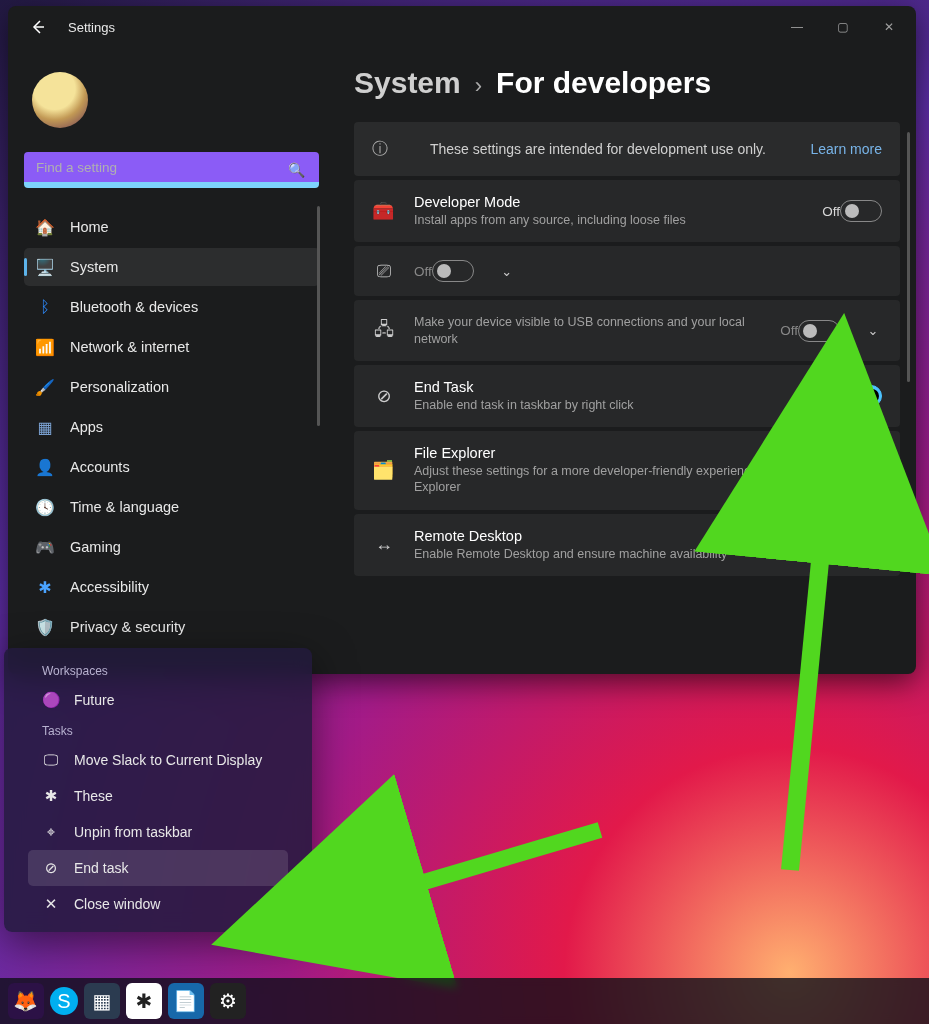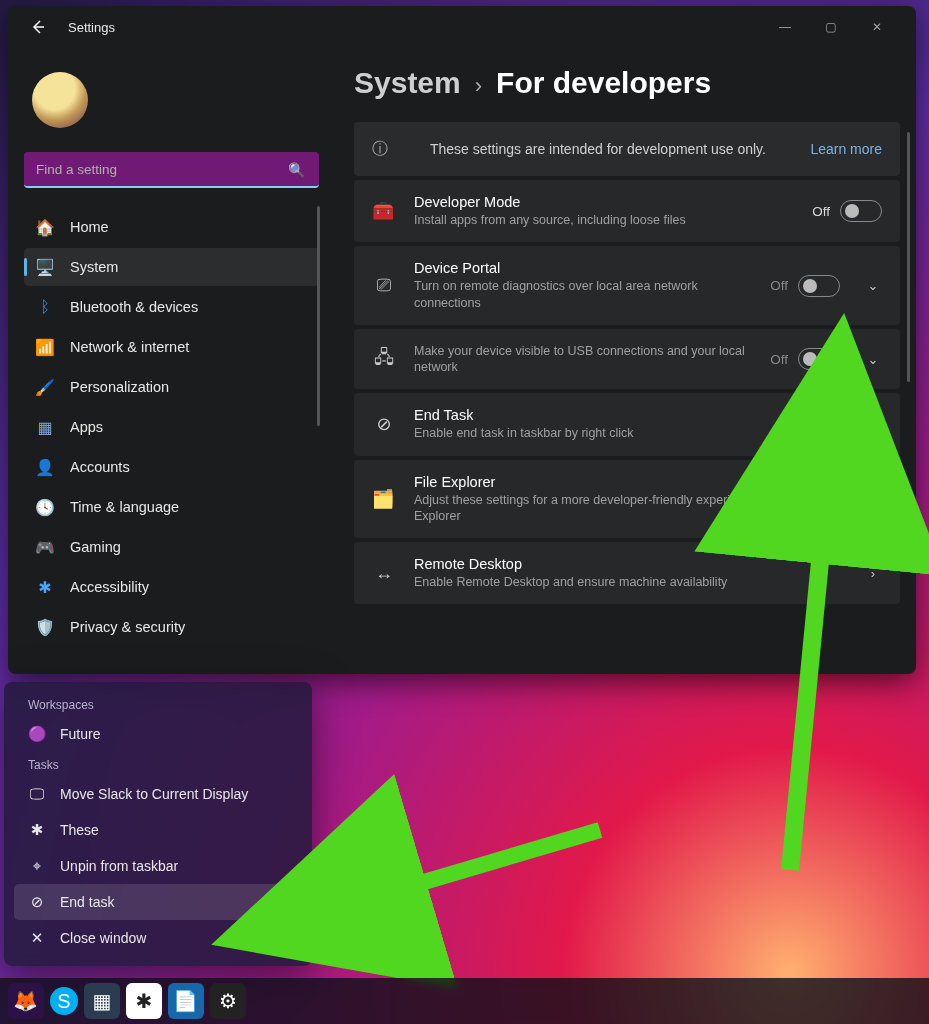--- a/index.html
+++ b/index.html
@@ -25,36 +25,36 @@
   .sl { background:#fff; color:#222;}
   .np { background:#1768aa;}
   .st { background:#222;}
   
   .win {
     position:absolute; left:8px; top:6px; width:908px; height:668px;
     background:#1b1c1d; color:#e8e8e8; border-radius:8px;
     display:flex; flex-direction:column; box-shadow:0 8px 30px rgba(0,0,0,0.6);
   }
   .titlebar {
-    height:42px; display:flex; align-items:center; padding:0 16px 0 16px;
+    height:42px; display:flex; align-items:center; padding:0 4px 0 16px;
     font-size:13px;
   }
   .titlebar .back { width:28px; height:28px; display:flex;align-items:center;justify-content:center;color:#fff; margin-right:16px;}
   .titleright { margin-left:auto; display:flex; }
   .winbtn { width:46px; height:42px; display:flex;align-items:center;justify-content:center; color:#a0a0a0; font-size:12px;}
   .content { flex:1; display:flex; overflow:hidden;}
   .sidebar { width:320px; padding:0 8px 0 16px; overflow:hidden;}
   .profile { display:flex; align-items:center; gap:12px; padding:24px 8px 18px 8px;}
   .avatar { width:56px; height:56px; border-radius:50%; background:radial-gradient(circle at 40% 30%, #f5e39a 0 40%, #c29955 60%, #635 100%);}
   .pname { font-weight:600; font-size:15px;}
   .pemail { font-size:12px; color:#8a8a8a; filter: blur(0.5px); letter-spacing:1px;}
   .searchwrap { position:relative; margin:6px 0 18px 0;}
   .search {
-    width:295px; height:36px; background:#701a75; border:none; border-radius:4px;
-    color:#e8e8e8; padding:0 38px 0 12px; font-size:13.5px; border-bottom:2px solid #7dd3fc;
+    width:295px; height:36px; background:#8b5cf6; border:none; border-radius:4px;
+    color:#e8e8e8; padding:0 38px 0 12px; font-size:13.5px; border-bottom:6px solid #7dd3fc;
   }
   .search::placeholder{color:#b0b0b0;}
   .searchicon { position:absolute; right:14px; top:10px; color:#b0b0b0; font-size:14px;}
   .navlist { overflow-y:auto; max-height:440px; position:relative;}
   .navlist::after{ content:""; position:absolute; right:0; top:0; width:3px; height:220px; background:#555; border-radius:3px;}
   .nav-item {
     display:flex; align-items:center; gap:14px; height:38px;
     padding:0 10px; border-radius:5px; font-size:14.5px; color:#e8e8e8;
     margin:2px 0; cursor:pointer;
   }
@@ -75,34 +75,34 @@
   }
   .info .ic { color:#aaa;}
   .info .txt { flex:1; font-size:14px; color:#d0d0d0;margin-left:24px;}
   .info .link { color:#78b4e8; font-size:14px;}
   .row { background:#272829; border-radius:4px; width:546px; margin-bottom:4px;
          display:flex; align-items:center; padding:14px 18px; gap:18px; }
   .row-ico { width:24px; color:#ccc; font-size:18px; text-align:center;}
   .row-txt { flex:1; }
   .row-t { font-size:14.5px; color:#fff; margin-bottom:2px;}
   .row-s { font-size:12.5px; color:#a0a0a0; line-height:1.3;}
-  .ctrl { display:flex; align-items:center; gap:10px;}
+  .ctrl { display:flex; align-items:center; gap:0;}
   .state { font-size:13.5px; color:#d8d8d8;}
   .state.dim{color:#888;}
   .toggle { width:42px; height:22px; border-radius:20px; border:1px solid #888; position:relative;}
   .toggle .knob { width:14px; height:14px; border-radius:50%; background:#bbb; position:absolute; top:3px; left:4px;}
   .toggle.on { background:#4cc2ff; border-color:#4cc2ff;}
   .toggle.on .knob{ background:#000; left:24px;}
   .chev { width:18px; text-align:center; color:#ccc; font-size:13px; margin-left:6px;}
   .scrollind { position:absolute; right:6px; top:126px; width:3px; height:250px; background:#555; border-radius:3px;}
   
   .ctxmenu {
-    position:absolute; left:4px; top:682px; width:308px;
+    position:absolute; left:4px; top:648px; width:308px;
     background:rgba(34,26,60,0.85); backdrop-filter:blur(10px);
-    border-radius:8px; padding:10px 10px; color:#e8e8e8; font-size:14px;
+    border-radius:8px; padding:10px 24px; color:#e8e8e8; font-size:14px;
     box-shadow:0 12px 40px rgba(0,0,0,0.5);
   }
   .ctx-group { font-size:12px; color:#b8b2d0; padding:6px 14px 4px;}
   .ctx-item { display:flex; align-items:center; gap:14px; height:36px; padding:0 14px; border-radius:5px;}
   .ctx-item.hl { background:rgba(255,255,255,0.12);}
   .ctx-ico { width:18px; text-align:center; font-size:15px;}
   
   .arrow-svg { position:absolute; pointer-events:none; }
 </style>
 </head>
@@ -199,24 +199,20 @@
     </div>
             <div class="ctrl">
       <span class="state ">Off</span>
       <div class="toggle ">
                 <div class="knob"></div>
               </div>
     </div>
           </div>
           <div class="row">
             <div class="row-ico">⎚</div>
-    <div class="row-txt">
-      <div class="row-t">Device Portal</div>
-      <div class="row-s">Turn on remote diagnostics over local area network connections</div>
-    </div>
             <div class="ctrl">
       <span class="state dim">Off</span>
       <div class="toggle ">
                 <div class="knob"></div>
               </div>
     </div>
             <span class="chev">⌄</span>
           </div>
           <div class="row">
             <div class="row-ico">🖧</div>

